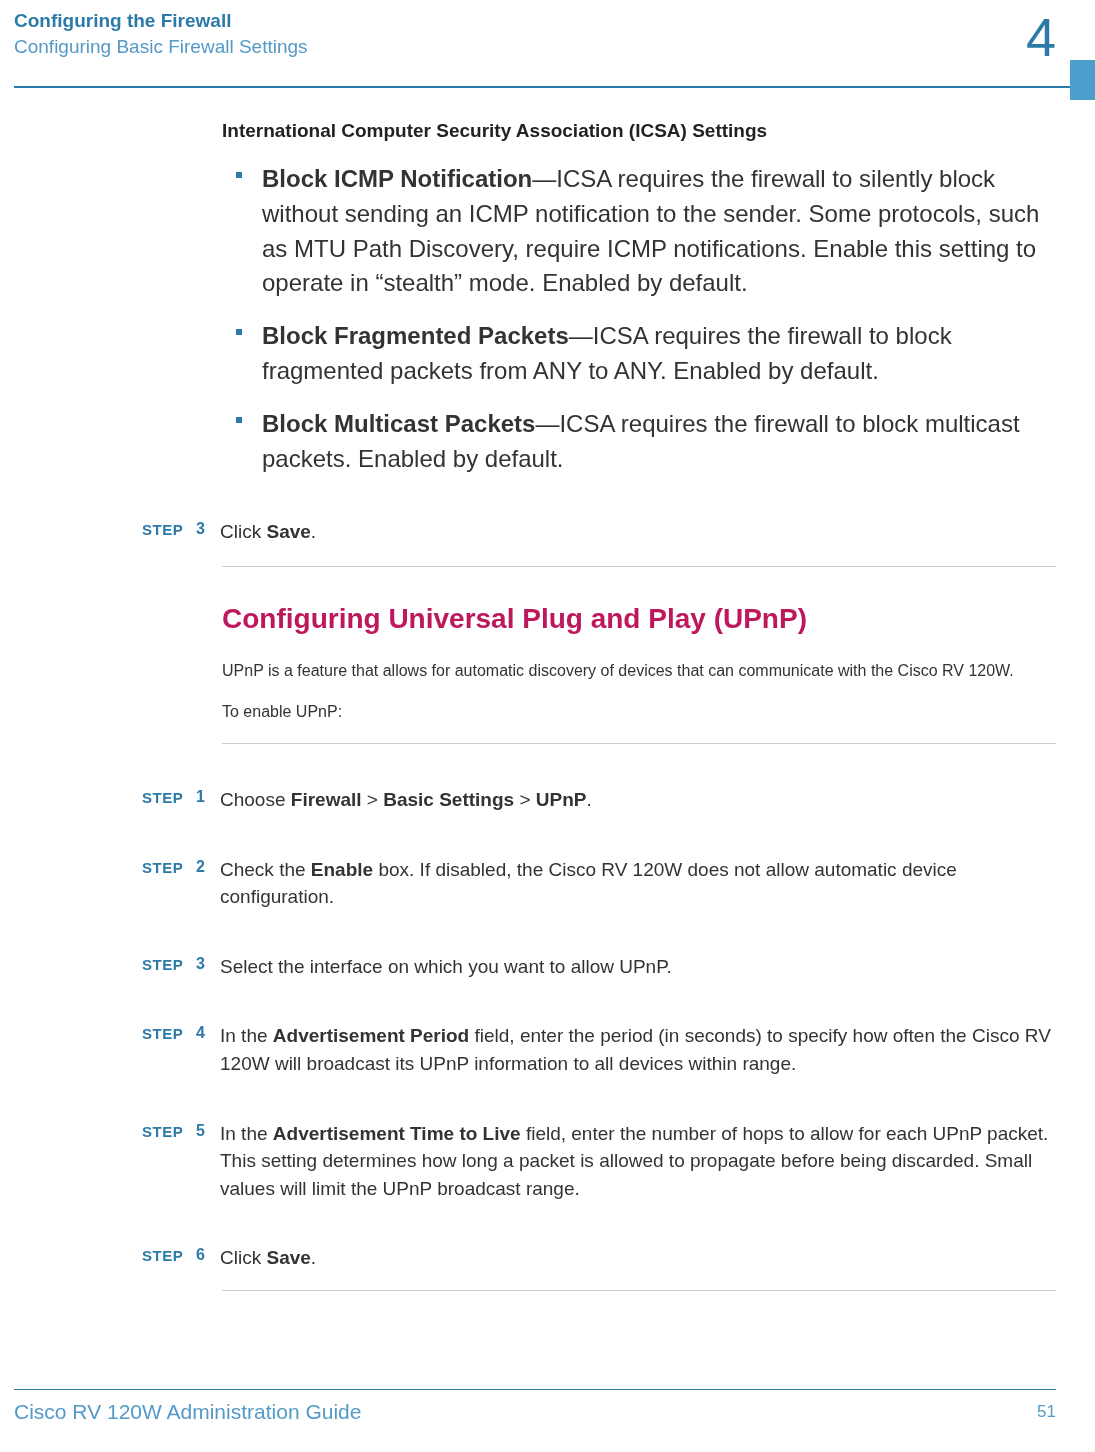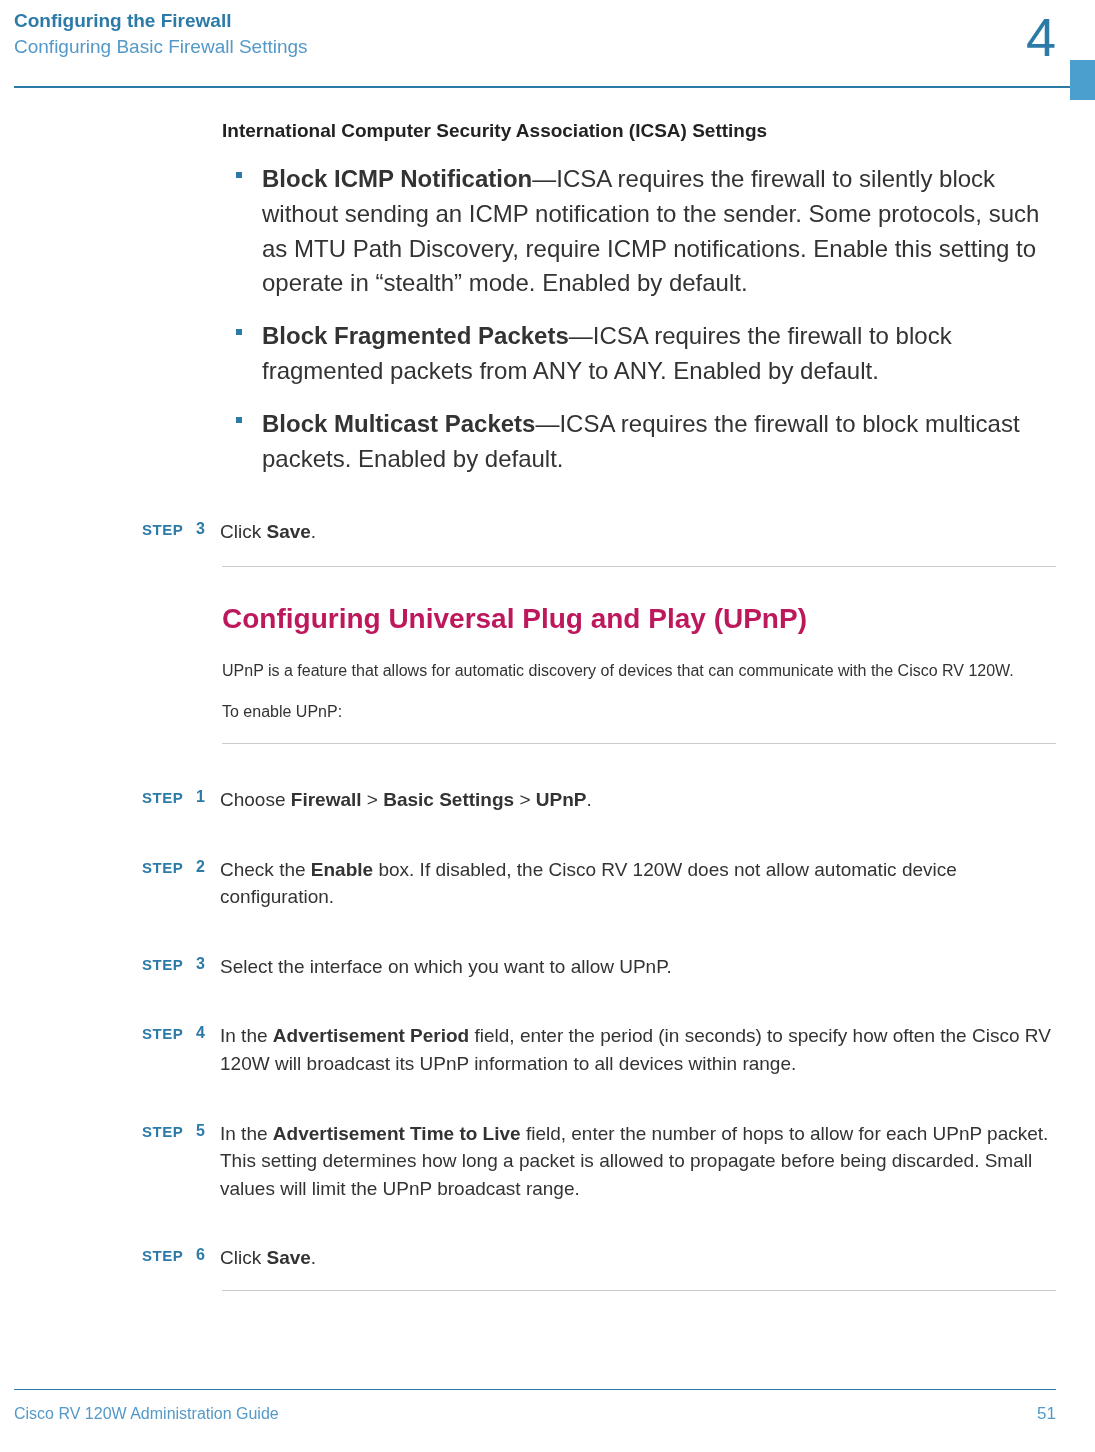--- a/index.html
+++ b/index.html
@@ -171,21 +171,21 @@
       position: absolute;
       bottom: 62px;
       left: 14px;
       right: 39px;
       border: none;
       border-top: 1px solid #2c7aa8;
     }
     
     .footer-text {
       color: #5499c7;
-      font-size: 16px;
+      font-size: 21px;
     }
     
     .footer-page {
       color: #5499c7;
       font-size: 17px;
     }
   </style>
 </head>
 <body>
 

